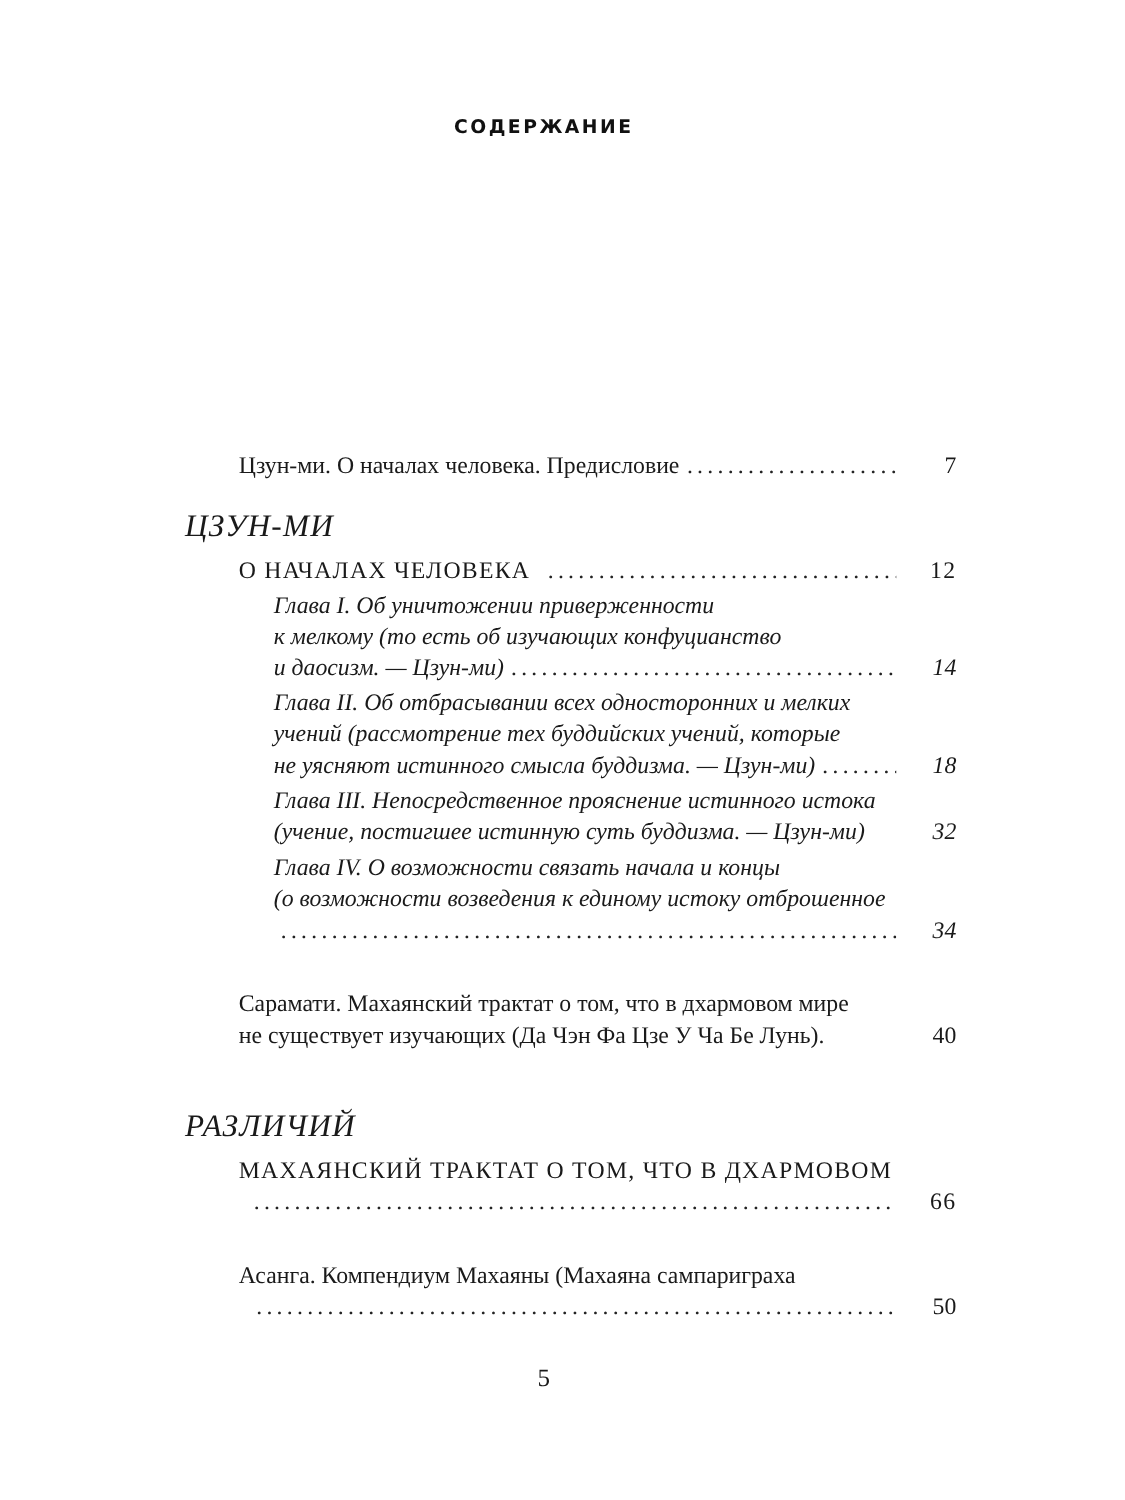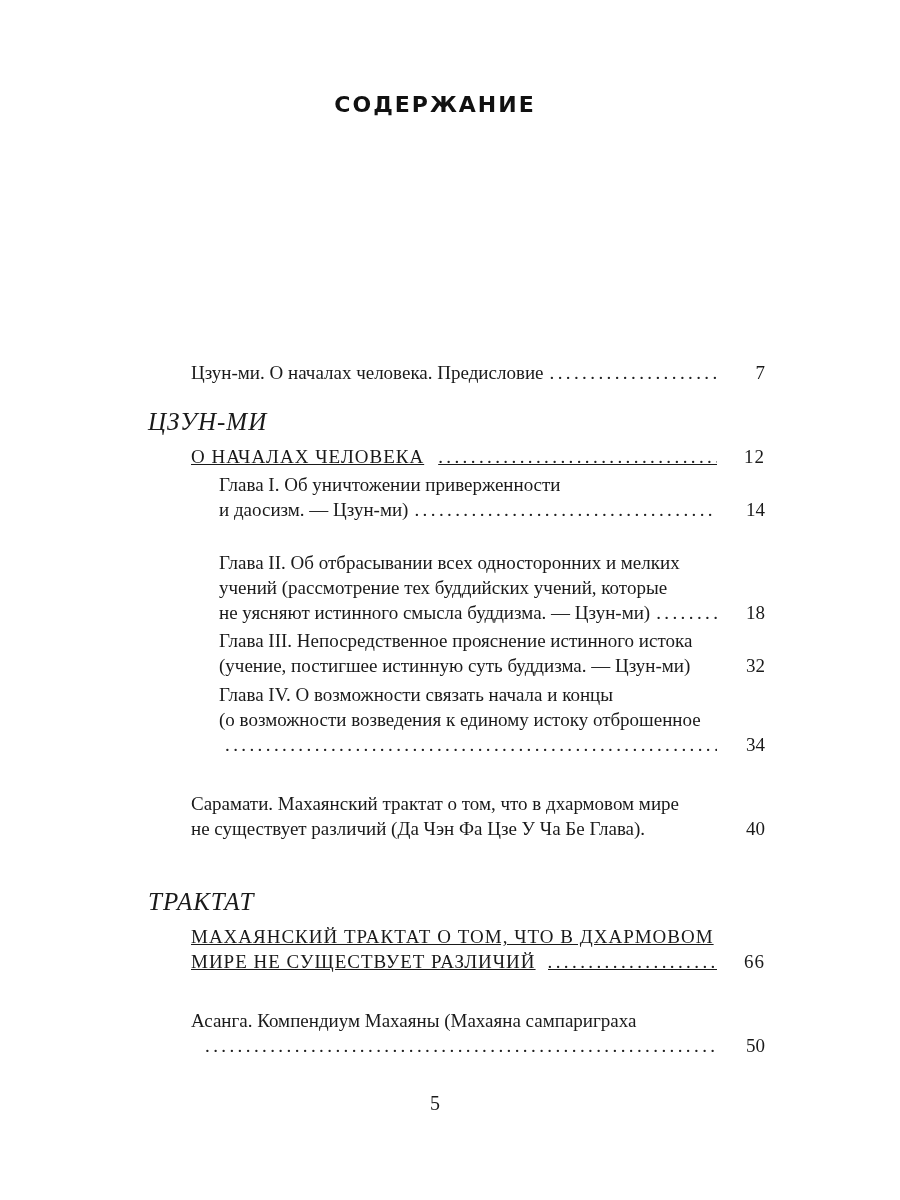--- a/index.html
+++ b/index.html
@@ -1,32 +1,32 @@
 <!DOCTYPE html>
 <html><head>
 <meta charset="utf-8">
 <style>
   html, body { margin: 0; padding: 0; background: #ffffff; }
   body { width: 900px; height: 1200px; position: relative; overflow: hidden;
          font-family: "Liberation Serif", "DejaVu Serif", serif; color: #1a1a1a; }
   .page-title { position: absolute; top: 92px; left: 0; width: 870px; text-align: center;
     font-family: "DejaVu Sans", "Liberation Sans", sans-serif; font-weight: bold;
-    font-size: 22px; letter-spacing: 2px; color: #111; }
+    font-size: 15px; letter-spacing: 2px; color: #111; }
   .toc { position: absolute; left: 148px; width: 574px; top: 0; }
   .entry { position: absolute; left: 0; width: 574px; font-size: 19px; line-height: 25px; margin-left: 43px; }
-  .entry.sub { left: 28px; width: 546px; }
+  .entry.sub { left: 28px; width: 546px; font-style: italic; }
   .lines { display: block; padding-right: 48px; }
   .line { display: block; white-space: nowrap; }
   .last { display: flex; align-items: baseline; }
   .last .txt { white-space: nowrap; }
   .dots { flex: 1; overflow: hidden; white-space: nowrap; margin-left: 6px; letter-spacing: 3.4px; color: #222; }
   .dots::after { content: "................................................................................................................................"; }
   .pg { position: absolute; right: 0; bottom: 0; width: 44px; text-align: right; }
   .section-label { position: absolute; left: 0; font-style: italic; font-size: 25px; letter-spacing: 1px; }
-  .caps { letter-spacing: 1px; text-decoration: underline; }
+  .caps { letter-spacing: 1px; }
   .page-number { position: absolute; top: 1092px; left: 0; width: 870px; text-align: center; font-size: 20px; }
 </style>
 </head>
 <body>
 
 <div class="page-title">СОДЕРЖАНИЕ</div>
 
 <div class="toc">
 
   <div class="entry" style="top:360px">
@@ -47,20 +47,21 @@
           <span class="txt">О НАЧАЛАХ ЧЕЛОВЕКА</span>
           <span class="dots" style="margin-left:14px"></span>
         </div>
     </div>
     <span class="pg">12</span>
   </div>
 
   <div class="entry sub" style="top:472px">
     <div class="lines">
       <span class="line">Глава I. Об уничтожении приверженности</span>
+      <span class="line">к мелкому (то есть об изучающих конфуцианство</span>
       <div class="last">
           <span class="txt">и даосизм. — Цзун-ми)</span>
           <span class="dots"></span>
         </div>
     </div>
     <span class="pg">14</span>
   </div>
 
   <div class="entry sub" style="top:550px">
     <div class="lines">
@@ -89,32 +90,31 @@
       <div class="last" style="padding-right:48px">
           <span class="dots"></span>
         </div>
     </div>
     <span class="pg">34</span>
   </div>
 
   <div class="entry" style="top:791px">
     <div class="lines">
       <span class="line">Сарамати. Махаянский трактат о том, что в дхармовом мире</span>
-      <span class="line">не существует различий (Да Чэн Фа Цзе У Ча Бе Глава).</span>
+      <span class="line">не существует изучающих (Да Чэн Фа Цзе У Ча Бе Лунь).</span>
     </div>
     <span class="pg">40</span>
   </div>
 
-  <div class="section-label" style="top:888px">ТРАКТАТ</div>
+  <div class="section-label" style="top:888px">РАЗЛИЧИЙ</div>
 
   <div class="entry caps" style="top:924px">
     <div class="lines">
       <span class="line">МАХАЯНСКИЙ ТРАКТАТ О ТОМ, ЧТО В ДХАРМОВОМ</span>
       <div class="last">
-          <span class="txt">МИРЕ НЕ СУЩЕСТВУЕТ РАЗЛИЧИЙ</span>
           <span class="dots" style="margin-left:12px"></span>
         </div>
     </div>
     <span class="pg">66</span>
   </div>
 
   <div class="entry" style="top:1008px">
     <div class="lines">
       <span class="line">Асанга. Компендиум Махаяны (Махаяна сампариграха</span>
       <div class="last">

